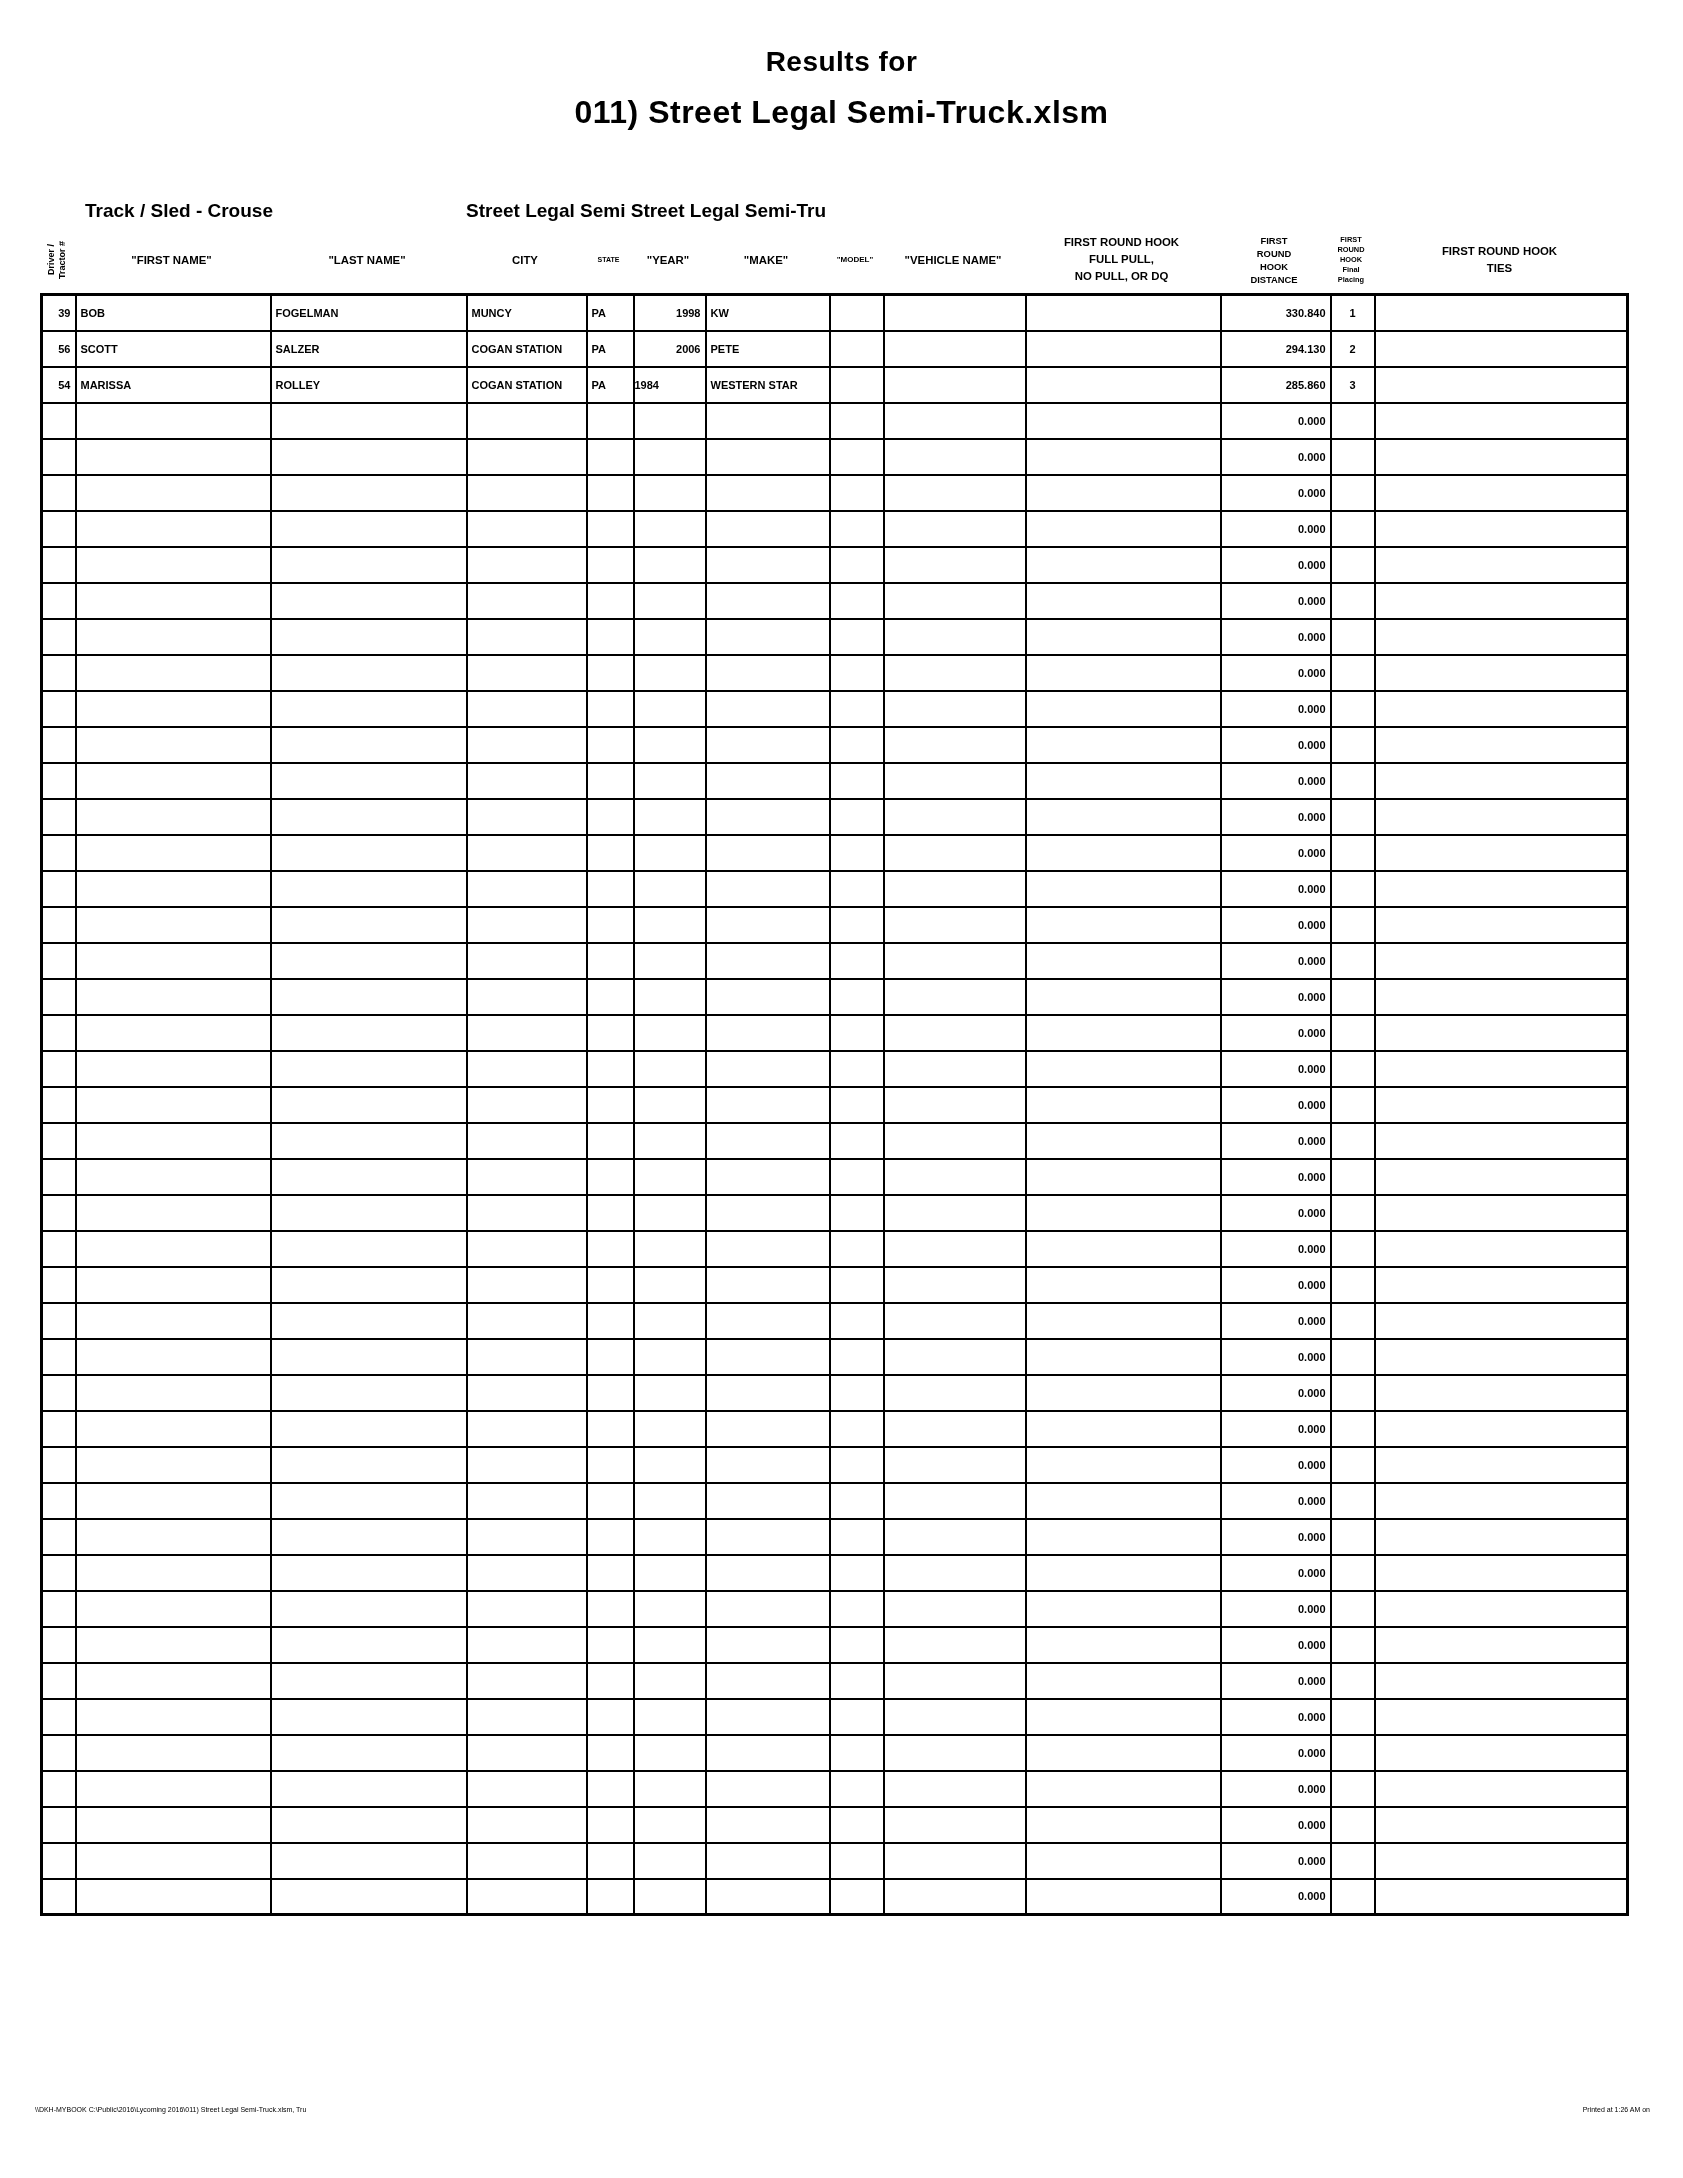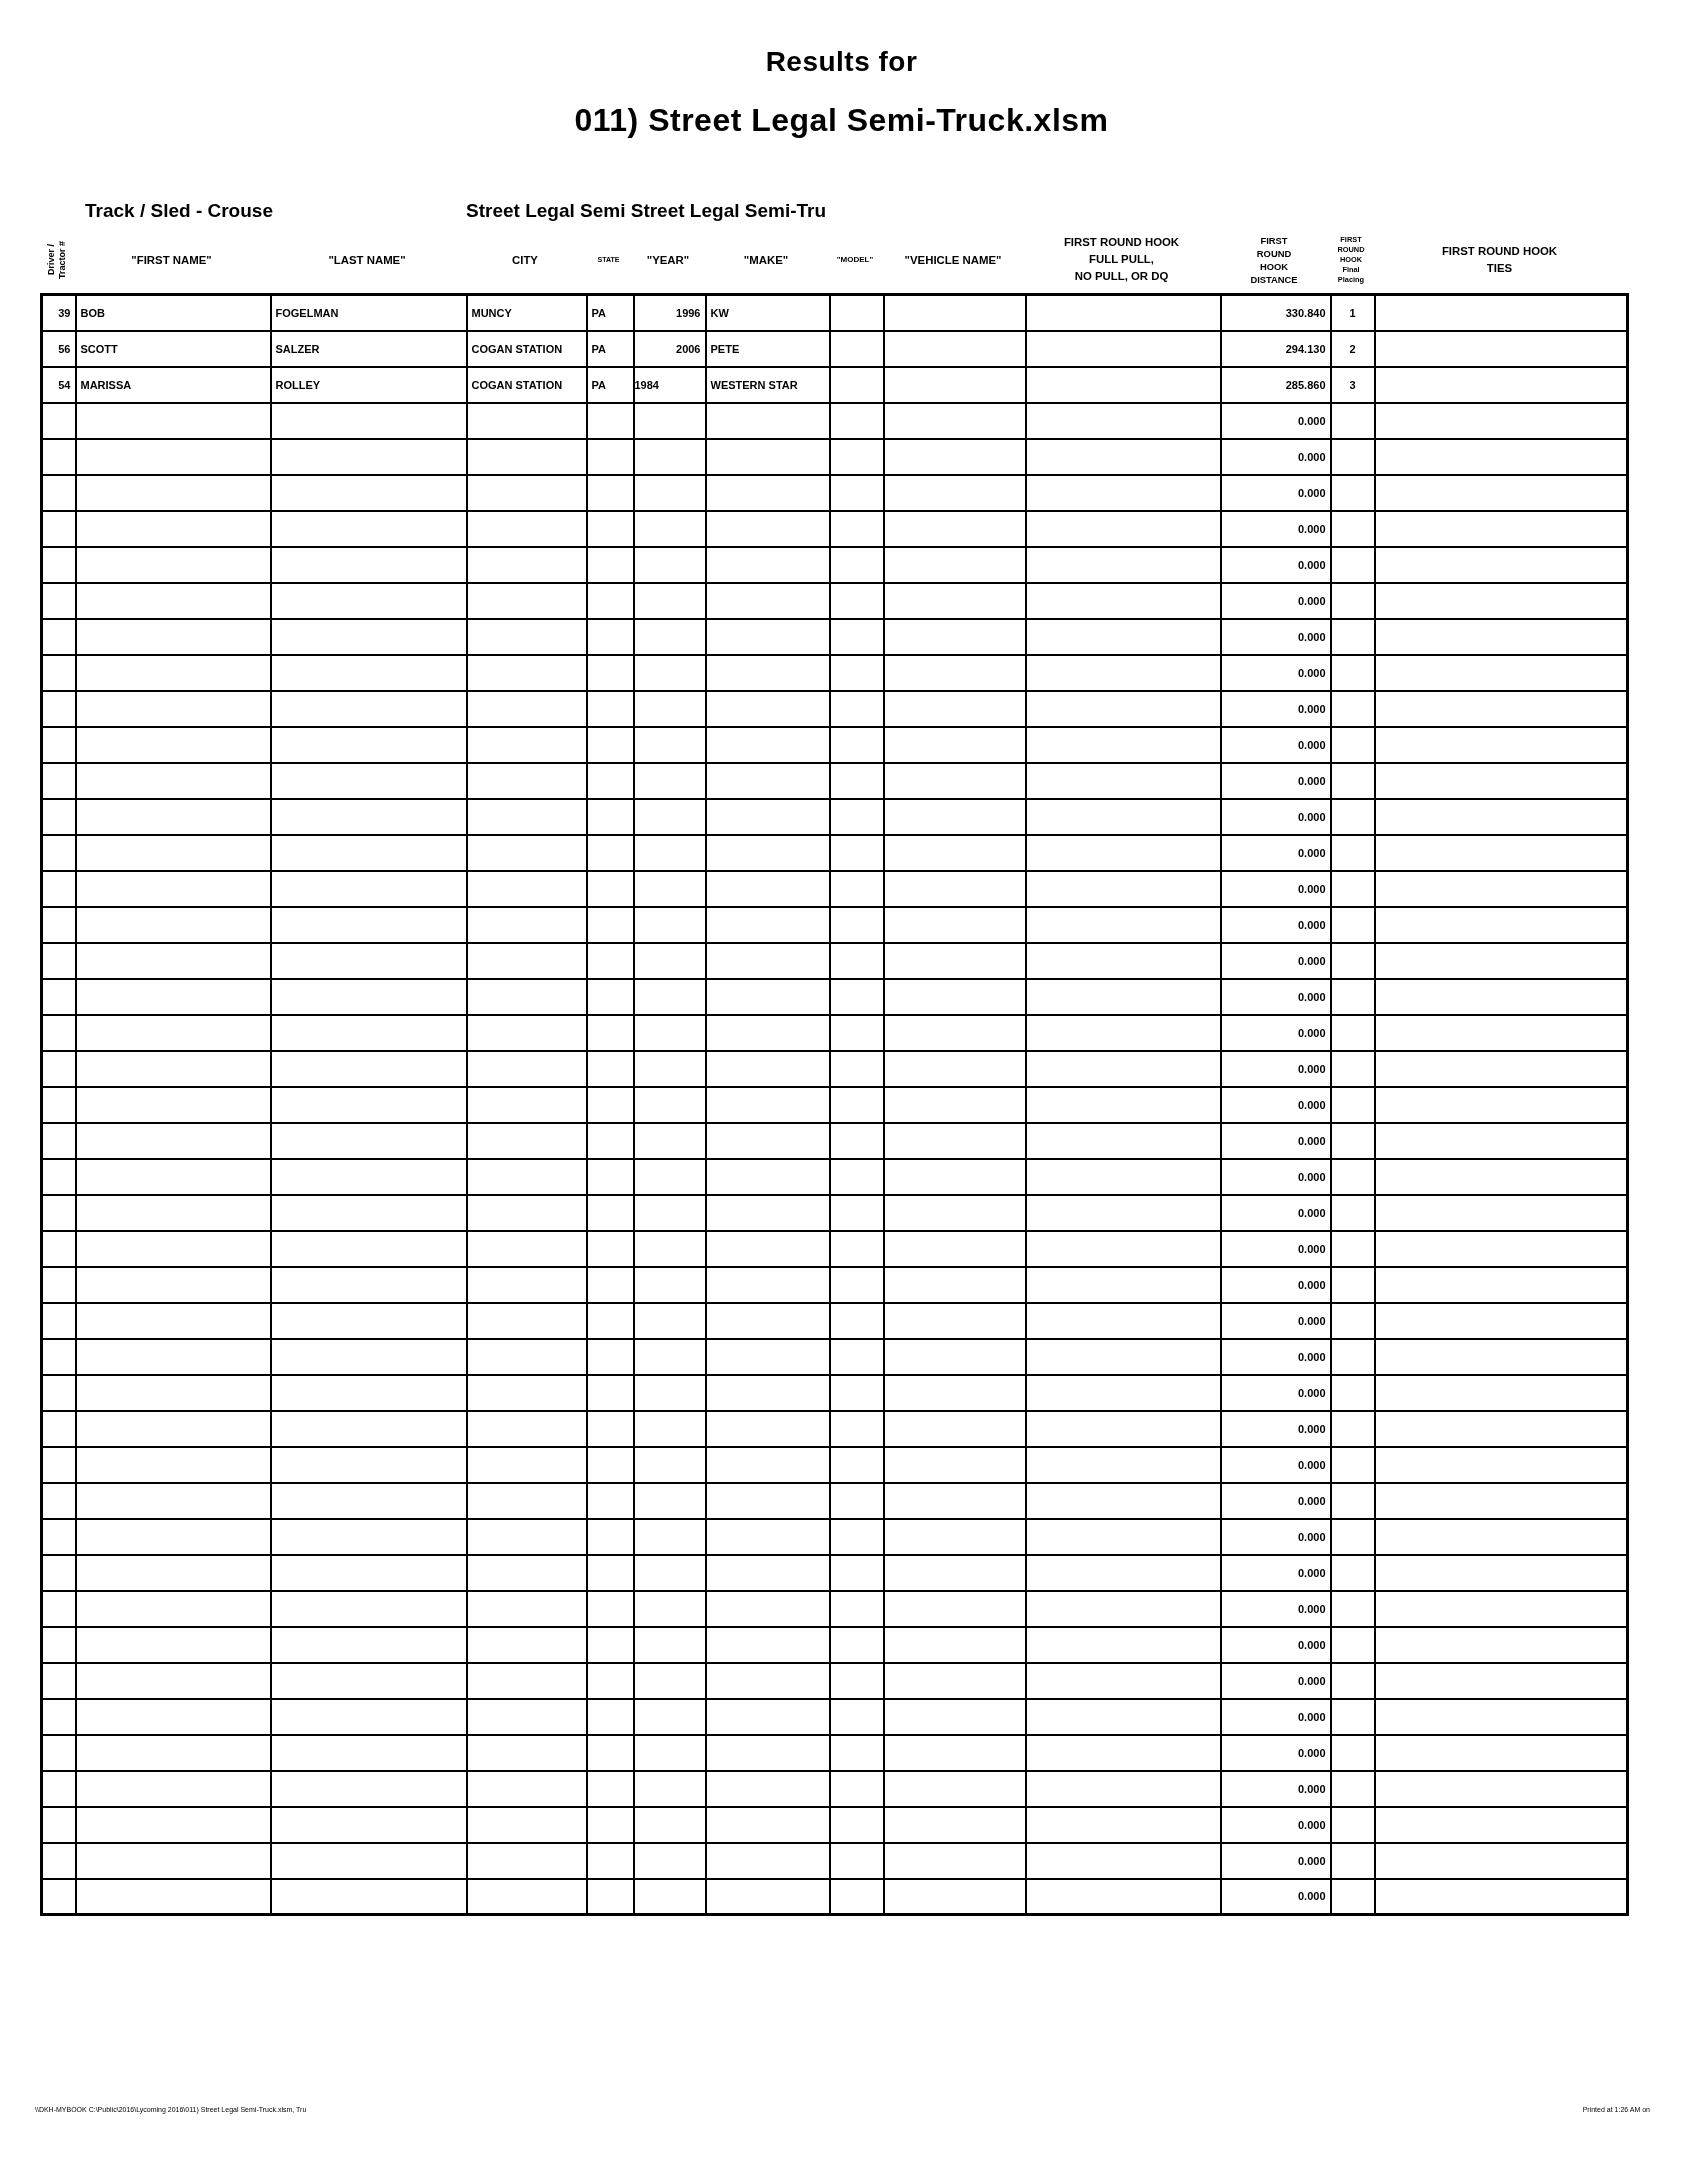--- a/index.html
+++ b/index.html
@@ -22,21 +22,21 @@
     width: 1683px;
     text-align: center;
     color: #000;
   }
   .title-line1 {
     font-size: 28px;
     font-weight: bold;
     letter-spacing: 0.5px;
   }
   .title-line2 {
-    margin-top: 24px;
+    margin-top: 16px;
     font-size: 32px;
     font-weight: bold;
     letter-spacing: 0.5px;
   }
   .sheet {
     position: absolute;
     left: 40px;
     top: 198px;
     width: 1499px;
   }
@@ -223,21 +223,21 @@
           <col style="width:44px">
         <col style="width:253px">
       </colgroup>
       <tbody>
           <tr>
             <td class="col-driver">39</td>
             <td class="col-first">BOB</td>
             <td class="col-last">FOGELMAN</td>
             <td class="col-city">MUNCY</td>
             <td class="col-state">PA</td>
-            <td class="col-year">1996</td>
+            <td class="col-year">1998</td>
             <td class="col-make">KW</td>
             <td class="col-model"></td>
             <td class="col-vehicle"></td>
             <td class="col-full_pull"></td>
             <td class="col-distance">330.840</td>
             <td class="col-placing">1</td>
             <td class="col-ties"></td>
           </tr>
           <tr>
             <td class="col-driver">56</td>

